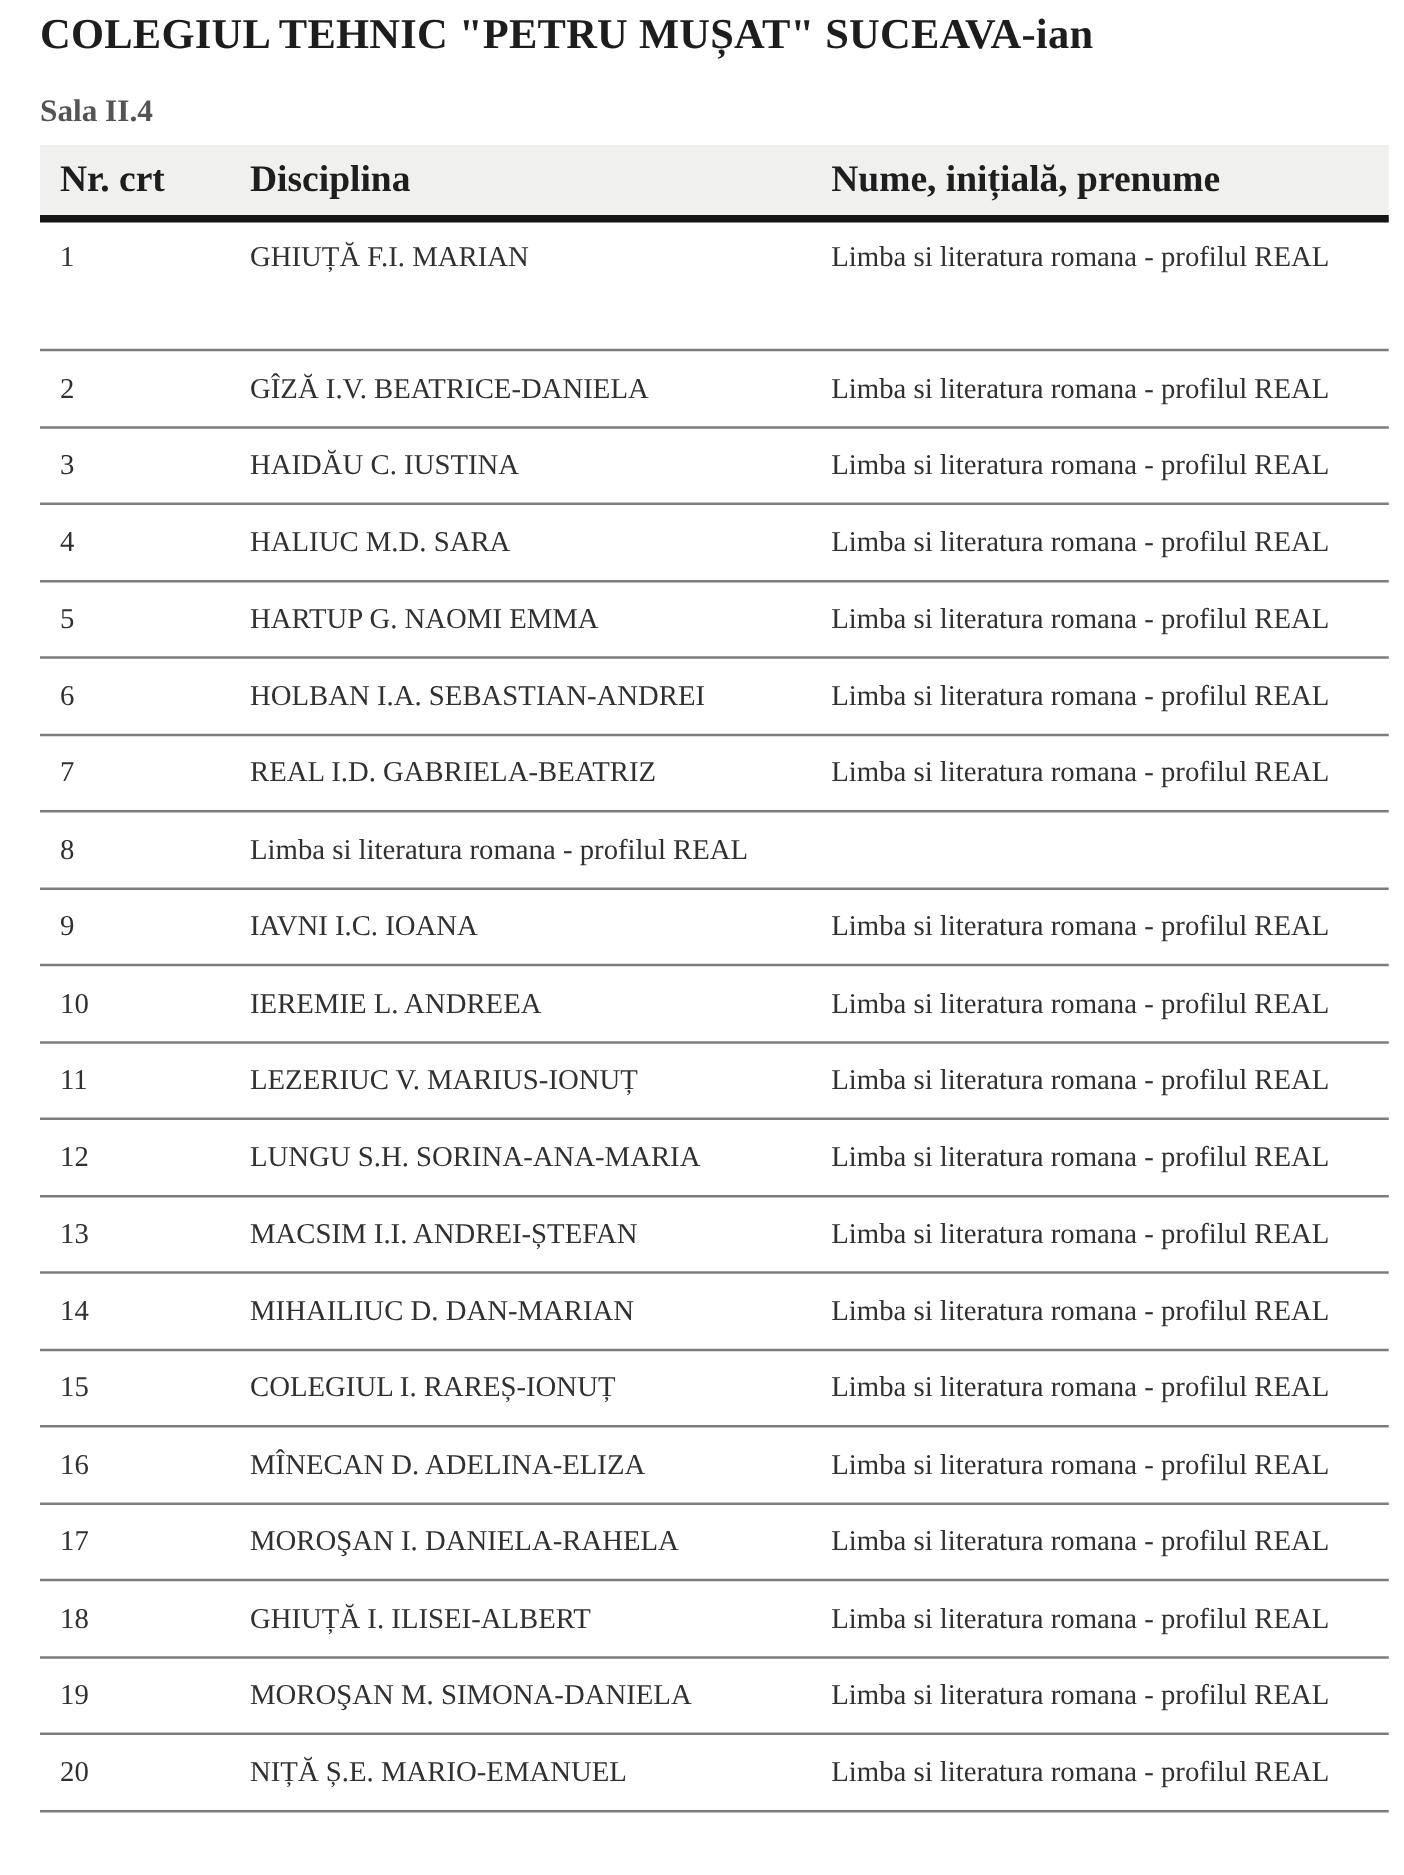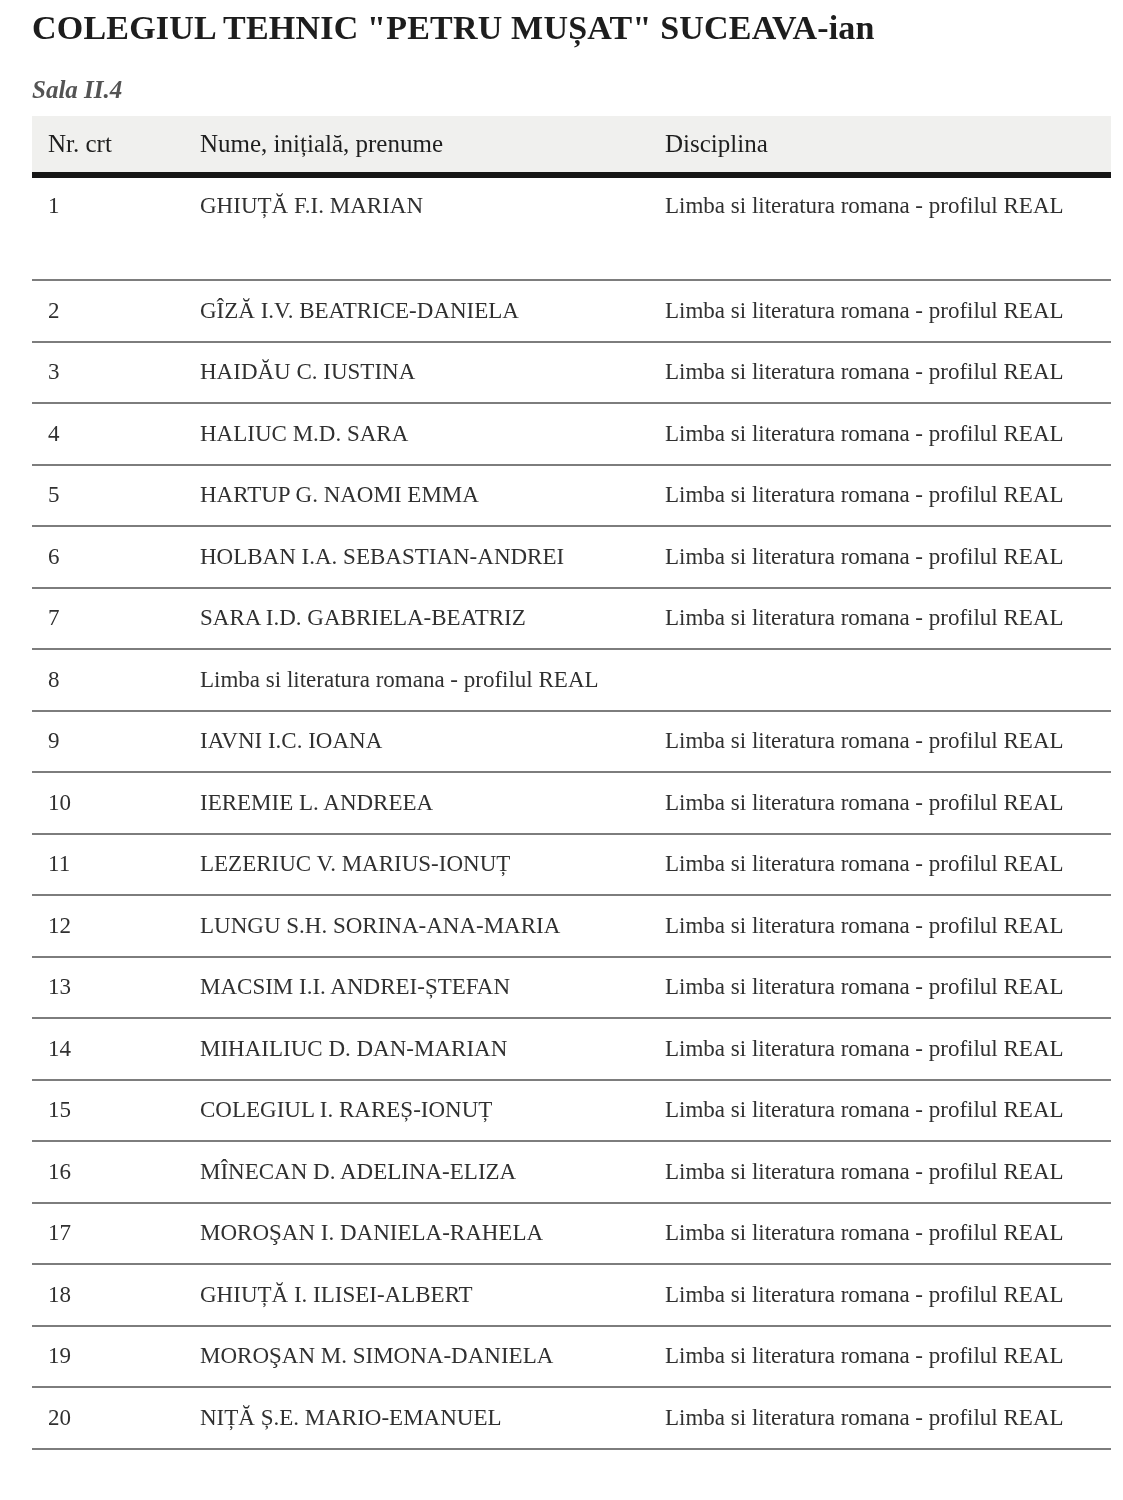--- a/index.html
+++ b/index.html
@@ -35,35 +35,34 @@
     letter-spacing: 0.2px;
   }
   .subtitle-block {
     margin-top: 26px;
   }
   .subtitle-line {
     font-size: 25px;
     line-height: 32px;
     font-weight: bold;
     color: var(--subtitle-text);
-    font-style: italic;
   }
   .roster-table {
     margin-top: 10px;
     width: 100%;
   }
   .thead {
     display: grid;
     grid-template-columns: 168px 465px 1fr;
     align-items: center;
     height: 62px;
     background: var(--header-bg);
     border-bottom: 6px solid var(--header-rule);
-    font-size: 25px;
-    font-weight: normal;
+    font-size: 30px;
+    font-weight: bold;
     color: var(--heading-text);
   }
   .thead .cell-nr { padding-left: 16px; }
   .row {
     display: grid;
     grid-template-columns: 168px 465px 1fr;
     align-items: center;
     height: 61.5px;
     border-bottom: 2px solid var(--row-rule);
     font-size: 23px;
@@ -85,22 +84,22 @@
   <h1 class="page-title">COLEGIUL TEHNIC "PETRU MUȘAT" SUCEAVA-ian</h1>
 
   <div class="subtitle-block">
     <div class="subtitle-line">Sala II.4</div>
   </div>
 
   <div class="roster-table">
 
     <div class="thead">
       <div class="cell cell-nr">Nr. crt</div>
+      <div class="cell cell-discipline">Disciplina</div>
       <div class="cell cell-name">Nume, inițială, prenume</div>
-      <div class="cell cell-discipline">Disciplina</div>
     </div>
 
     <div>
   <div class="row tall">
     <div class="cell cell-nr">1</div>
     <div class="cell cell-name">GHIUȚĂ F.I. MARIAN</div>
     <div class="cell cell-discipline">Limba si literatura romana - profilul REAL</div>
   </div>
 
   <div class="row">
@@ -128,21 +127,21 @@
   </div>
 
   <div class="row">
     <div class="cell cell-nr">6</div>
     <div class="cell cell-name">HOLBAN I.A. SEBASTIAN-ANDREI</div>
     <div class="cell cell-discipline">Limba si literatura romana - profilul REAL</div>
   </div>
 
   <div class="row">
     <div class="cell cell-nr">7</div>
-    <div class="cell cell-name">SARA I.D. GABRIELA-BEATRIZ</div>
+    <div class="cell cell-name">REAL I.D. GABRIELA-BEATRIZ</div>
     <div class="cell cell-discipline">Limba si literatura romana - profilul REAL</div>
   </div>
 
   <div class="row">
     <div class="cell cell-nr">8</div>
     <div class="cell cell-discipline">Limba si literatura romana - profilul REAL</div>
   </div>
 
   <div class="row">
     <div class="cell cell-nr">9</div>

